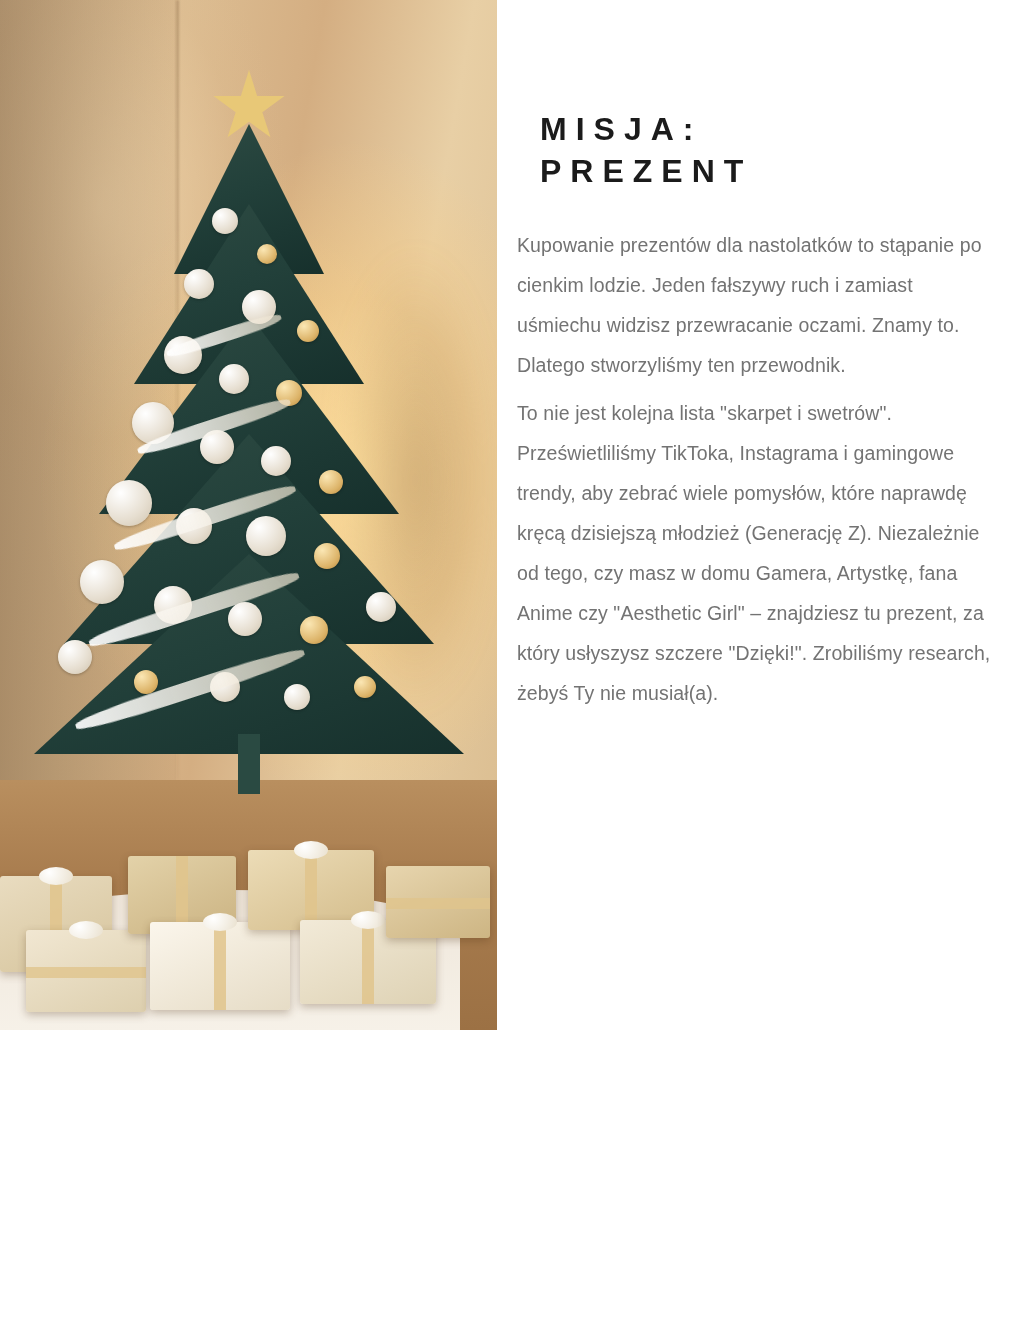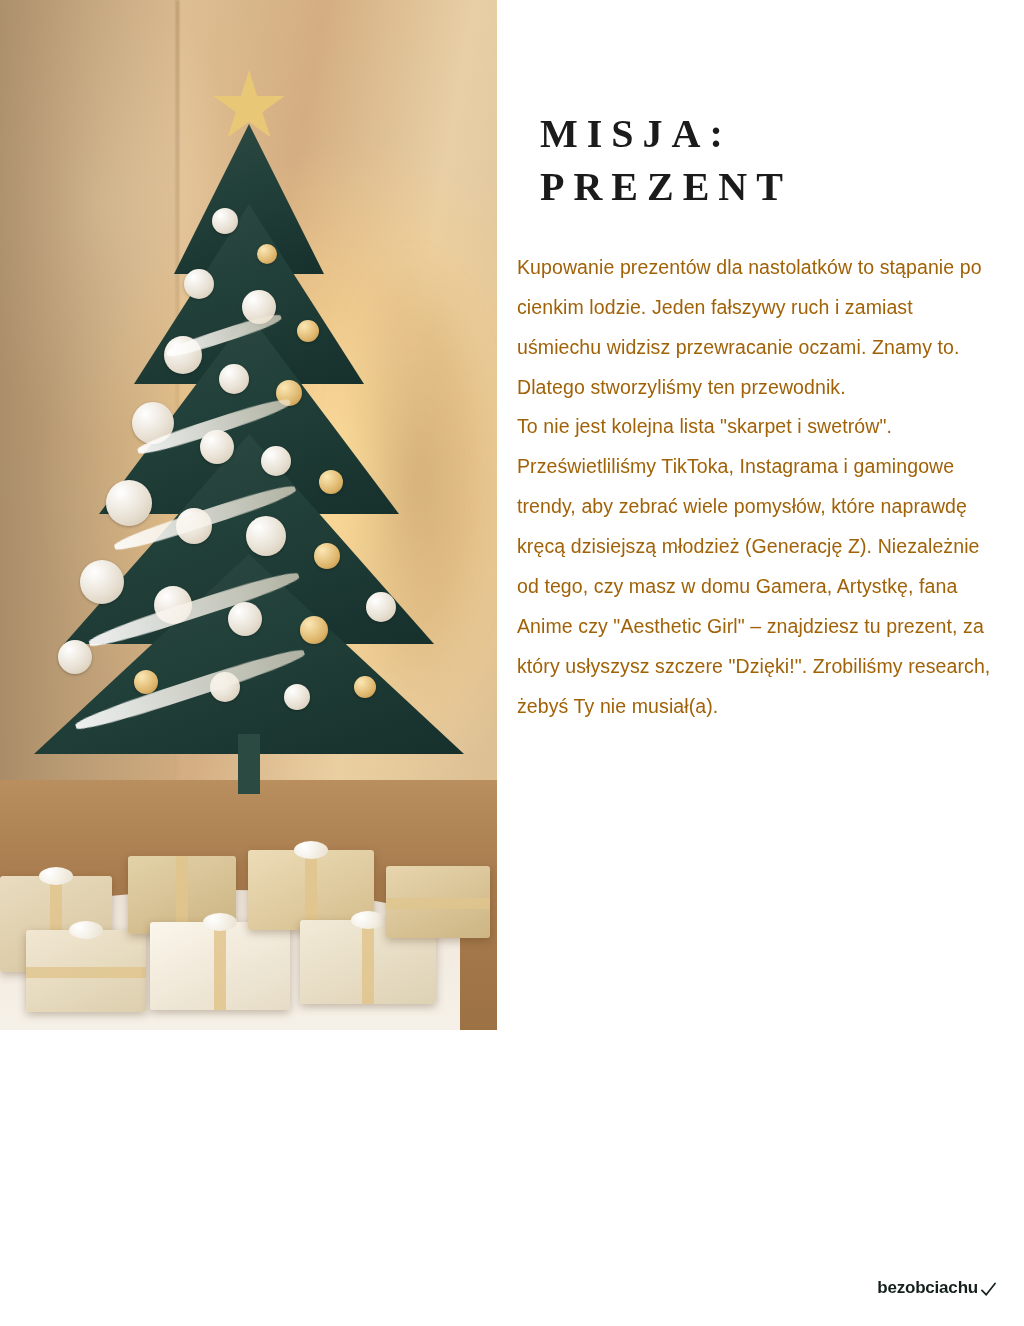--- a/index.html
+++ b/index.html
@@ -130,37 +130,37 @@
     height:11px; background:rgba(224,196,140,0.8);
   }
 
   
   .textcol {
     flex:1 1 auto;
     padding:108px 30px 0 20px;
     background:#ffffff;
   }
   .title {
-    font-family:Liberation Serif, serif;
-    font-size:40px;
+    font-family:Liberation Sans, sans-serif;
+    font-size:32px;
     letter-spacing:9px;
     line-height:1.32;
     color:#1b1b1b;
     text-transform:uppercase;
     margin-left:23px;
     margin-bottom:34px;
     white-space:pre-line;
   }
   .para {
     font-size:19.5px;
     line-height:2.05;
-    color:#a16207;
+    color:#737373;
     letter-spacing:0.1px;
   }
-  .para + .para { margin-top:0px; }
+  .para + .para { margin-top:8px; }
 
   
   .band {
     position:absolute;
     left:0; top:1030px;
     width:1024px; height:232px;
     background:#2d4f48;
   }
   .band .quote {
     position:absolute;
@@ -279,24 +279,14 @@
 
     <div class="textcol">
       <h1 class="title">MISJA:
 PREZENT</h1>
       <p class="para">Kupowanie prezentów dla nastolatków to stąpanie po cienkim lodzie. Jeden fałszywy ruch i zamiast uśmiechu widzisz przewracanie oczami. Znamy to. Dlatego stworzyliśmy ten przewodnik.</p>
       <p class="para">To nie jest kolejna lista "skarpet i swetrów". Prześwietliliśmy TikToka, Instagrama i gamingowe trendy, aby zebrać wiele pomysłów, które naprawdę kręcą dzisiejszą młodzież (Generację Z). Niezależnie od tego, czy masz w domu Gamera, Artystkę, fana Anime czy "Aesthetic Girl" – znajdziesz tu prezent, za który usłyszysz szczere "Dzięki!". Zrobiliśmy research, żebyś Ty nie musiał(a).</p>
     </div>
   </div>
 
 
-  <div class="footer">
-    <div class="logo">
-      <span>bezobciachu</span>
-      <span class="tick">
-        <svg viewBox="0 0 16 16" width="15" height="15" aria-hidden="true">
-          <path d="M1 9 L5.5 13.5 L15 1.5" fill="none" stroke="#15201e" stroke-width="1.8" stroke-linecap="round"></path>
-        </svg>
-      </span>
-    </div>
-  </div>
 
 </div>
 
 </body></html>

